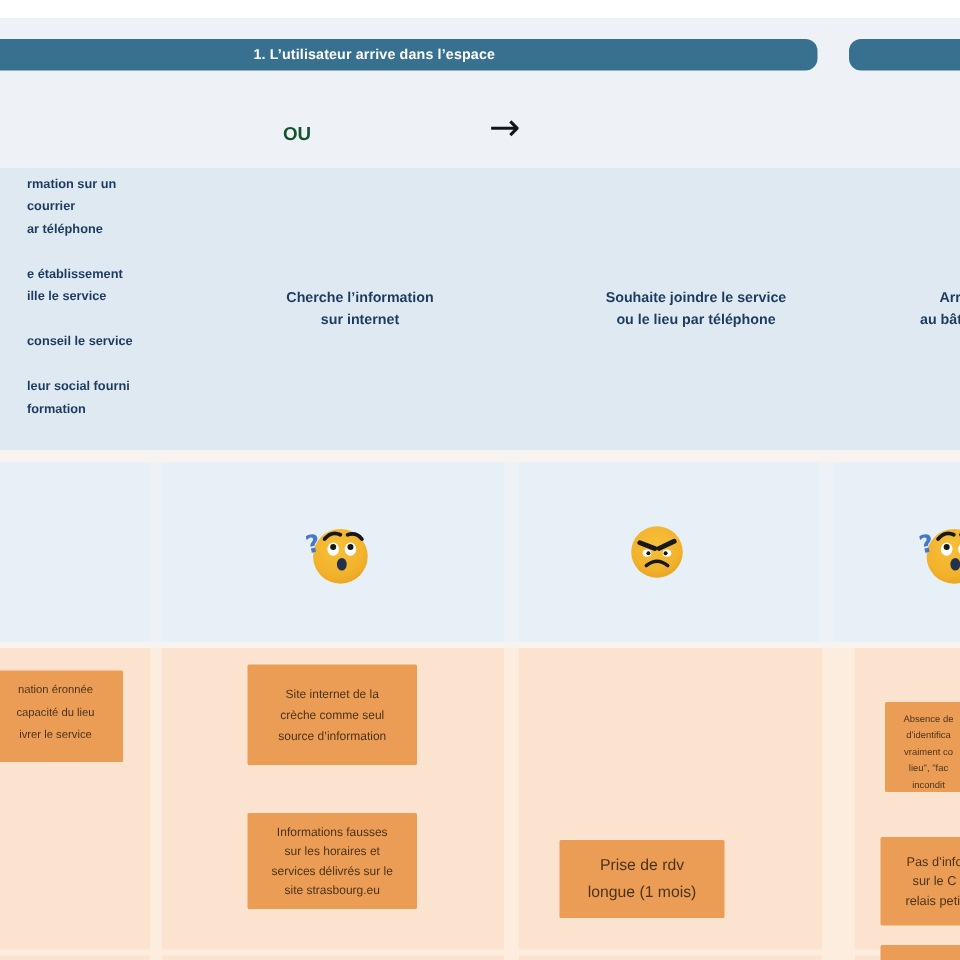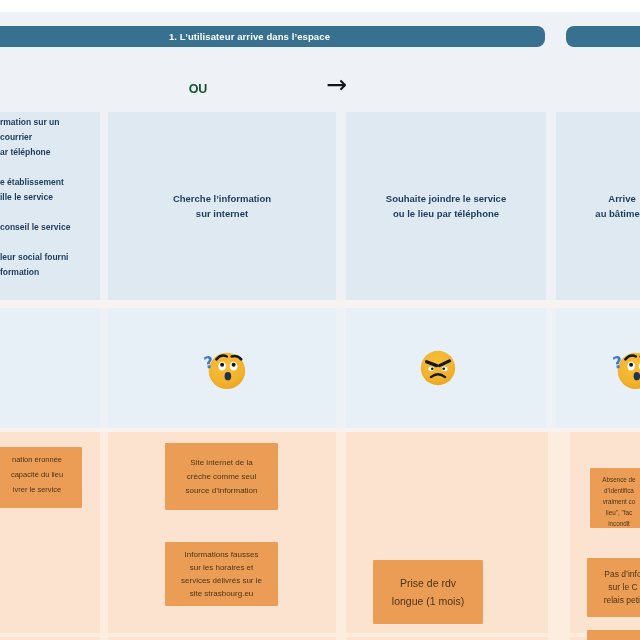--- a/index.html
+++ b/index.html
@@ -13,21 +13,21 @@
              display:flex;align-items:center;justify-content:center;}
   .phase-bar .t{color:#ffffff;font-weight:bold;font-size:9.5px;letter-spacing:.1px;}
   #bar1{left:-12px;width:557px;}
   #bar1 .t{padding-right:34px;}
   #bar2{left:566px;width:86px;}
   
   .or-label{left:168px;top:82px;width:60px;text-align:center;font-weight:bold;
             font-size:12.5px;color:#14532d;}
   .arrow{left:326px;top:70px;font-size:25px;color:#111418;font-family:"DejaVu Sans",sans-serif;}
   
-  .step-cell{top:112px;height:188px;background:#dfe9f1;}
+  .step-cell{top:112px;height:188px;background:#dfe9f1;padding-left:18px;}
   .step-text{color:#1d3b5f;font-weight:bold;font-size:9.5px;line-height:15.5px;
              white-space:pre-line;text-align:center;}
   .cell-flex{display:flex;align-items:center;justify-content:center;}
   #step1{left:0;width:100px;}
   #step2{left:108px;width:228px;}
   #step3{left:346px;width:200px;}
   #step4{left:556px;width:132px;}
   #step1 .step-text{font-size:8.5px;line-height:15px;text-align:left;padding-top:3px;}
   
   .gap-a{left:0;top:300px;width:640px;height:8px;background:#f6f3f0;}
@@ -48,21 +48,21 @@
   #pp4{left:570px;width:170px;}
   .row-sep{left:0;top:633px;width:640px;height:4px;background:#fcedde;}
   
   .note{background:#ec9d55;border-radius:1px;color:#4a341c;text-align:center;
         white-space:pre-line;}
   .note.flex{display:flex;align-items:center;justify-content:center;}
   #n1{left:-8px;top:447px;width:90px;height:61px;font-size:7.5px;line-height:15px;padding-top:5px;box-sizing:border-box;}
   #n2a{left:165px;top:443px;width:113px;height:67px;font-size:8px;line-height:14px;}
   #n2b{left:165px;top:542px;width:113px;height:64px;font-size:8px;line-height:13px;}
   #n3a{left:383px;top:467px;width:107px;height:65px;font-size:10.5px;line-height:18px;}
-  #n3b{left:373px;top:560px;width:110px;height:64px;font-size:10.5px;line-height:18px;}
+  #n3b{left:373px;top:560px;width:110px;height:52px;font-size:10.5px;line-height:18px;}
   #n4a{left:590px;top:468px;width:58px;height:60px;font-size:6.3px;line-height:11px;padding-top:6px;box-sizing:border-box;}
   #n4b{left:587px;top:558px;width:72px;height:59px;font-size:8.5px;line-height:13px;}
   #n4c{left:587px;top:630px;width:72px;height:26px;}
 </style>
 </head>
 <body>
 
 <div id="canvas">
 
   <div class="abs top-strip"></div>

